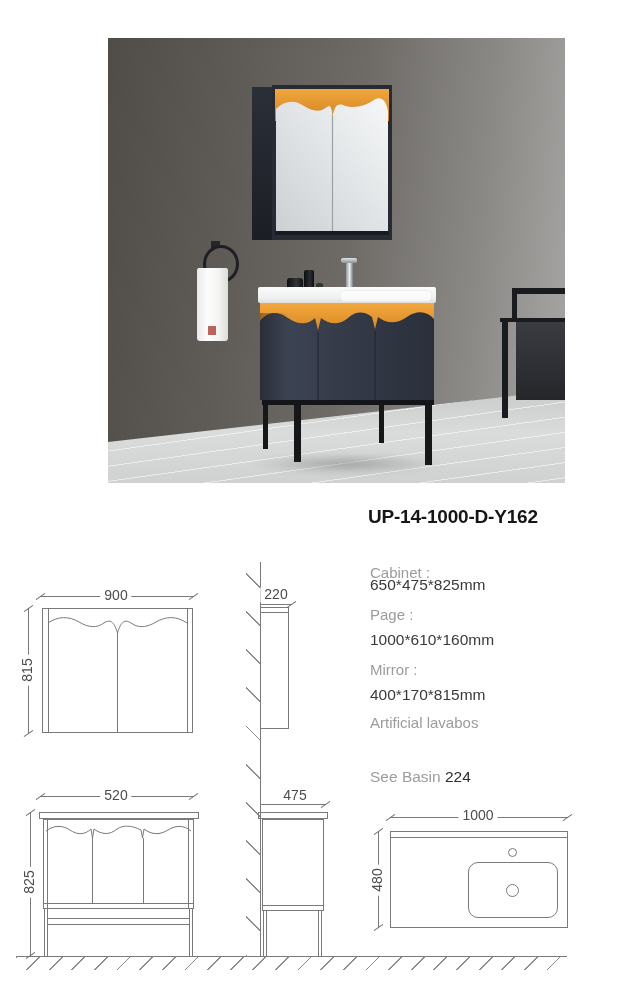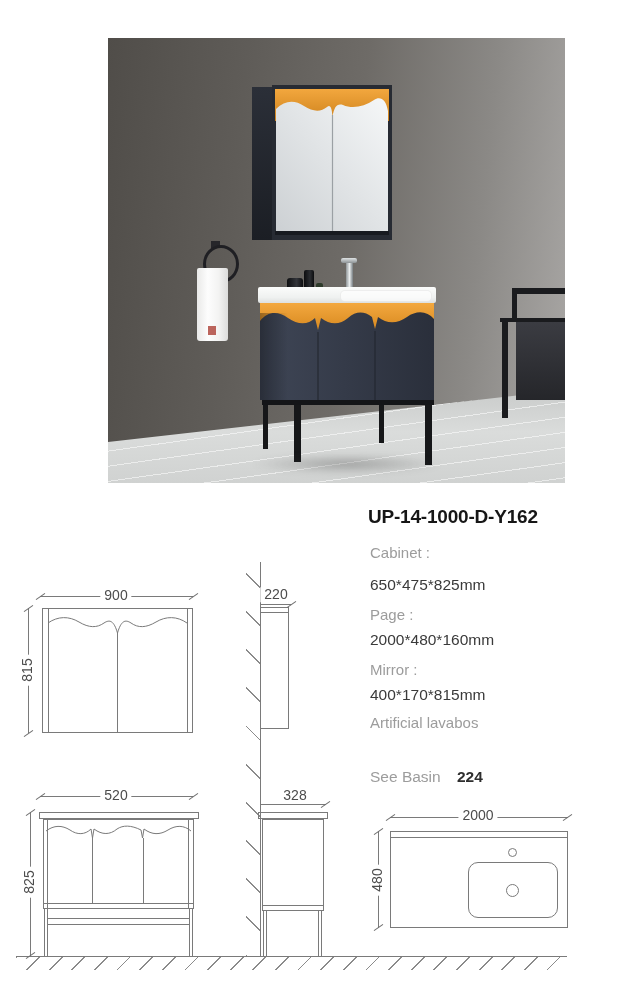--- a/index.html
+++ b/index.html
@@ -63,21 +63,21 @@
   .chair .seat { position:absolute; left:18px; top:36px; width:49px; height:78px;
            background:linear-gradient(180deg,#3b3c42,#25262a); }
 
   
   .code { position:absolute; left:368px; top:506px; font-size:19px; font-weight:700;
           color:#161616; letter-spacing:-0.2px; }
   .spec-label { position:absolute; left:370px; font-size:15px; color:#9c9c9c; }
   .spec-value { position:absolute; left:370px; font-size:15.5px; color:#3a3a3a; }
   .material   { position:absolute; left:370px; font-size:15px; color:#9c9c9c; }
   .seepage    { position:absolute; left:370px; top:768px; font-size:15.5px; color:#9c9c9c; }
-  .seepage b  { color:#2e2e2e; font-weight:700;margin-left:12px; }
+  .seepage b  { color:#2e2e2e; font-weight:400; }
 </style>
 </head>
 <body>
 
 <div class="page">
 
   <div class="photo">
     <div class="wall"></div>
     <div class="floor">
       <div class="planks"></div>
@@ -151,24 +151,24 @@
     <div class="chair">
       <div class="bar1"></div>
       <div class="upr"></div>
       <div class="bar2"></div>
       <div class="post"></div>
       <div class="seat"></div>
     </div>
   </div>
 
   <div class="code">UP-14-1000-D-Y162</div>
-  <div class="spec-label" style="top:544px">Cabinet :</div>
+  <div class="spec-label" style="top:564px">Cabinet :</div>
   <div class="spec-value" style="top:576px">650*475*825mm</div>
   <div class="spec-label" style="top:606px">Page :</div>
-  <div class="spec-value" style="top:631px">2000*480*160mm</div>
+  <div class="spec-value" style="top:631px">1000*610*160mm</div>
   <div class="spec-label" style="top:661px">Mirror :</div>
   <div class="spec-value" style="top:686px">400*170*815mm</div>
   <div class="material" style="top:714px">Artificial lavabos</div>
   <div class="seepage"><span>See Basin</span>&nbsp;<b>224</b></div>
 
   <div class="ln" style="left:260px;top:562px;width:1px;height:394px"></div>
   <div class="hatchwall" style="left:246px;top:562px;width:14px;height:394px"></div>
   <div class="ln" style="left:16px;top:956px;width:551px;height:1px"></div>
   <div class="hatchground" style="left:16px;top:957px;width:551px;height:13px"></div>
 
@@ -189,21 +189,21 @@
   <div class="dimtext v" style="left:28px;top:670px">815</div>
 
   <div class="rc" style="left:260px;top:607px;width:29px;height:122px"></div>
   <div class="ln" style="left:260px;top:612px;width:29px;height:1px"></div>
   <div class="ln" style="left:260px;top:604px;width:31px;height:1px"></div>
   <div class="tick" style="left:286px;top:604px"></div>
   <div class="dimtext" style="left:276px;top:595px">220</div>
 
   <div class="ln" style="left:260px;top:804px;width:66px;height:1px"></div>
   <div class="tick" style="left:320px;top:804px"></div>
-  <div class="dimtext" style="left:295px;top:796px">328</div>
+  <div class="dimtext" style="left:295px;top:796px">475</div>
   <div class="rc" style="left:258px;top:812px;width:70px;height:7px"></div>
   <div class="rc" style="left:262px;top:819px;width:62px;height:92px"></div>
   <div class="ln" style="left:262px;top:905px;width:62px;height:1px"></div>
   <div class="leg" style="left:263px;top:911px;width:4px;height:45px"></div>
   <div class="leg" style="left:318px;top:911px;width:4px;height:45px"></div>
 
   <div class="ln" style="left:40px;top:796px;width:153px;height:1px"></div>
   <div class="tick" style="left:35px;top:796px"></div>
   <div class="tick" style="left:188px;top:796px"></div>
   <div class="dimtext" style="left:116px;top:796px">520</div>
@@ -221,21 +221,21 @@
   <div class="leg" style="left:44px;top:909px;width:4px;height:47px"></div>
   <div class="leg" style="left:189px;top:909px;width:4px;height:47px"></div>
   <div class="ln" style="left:30px;top:812px;width:1px;height:144px"></div>
   <div class="tick" style="left:25px;top:812px"></div>
   <div class="tick" style="left:25px;top:955px"></div>
   <div class="dimtext v" style="left:30px;top:882px">825</div>
 
   <div class="ln" style="left:390px;top:817px;width:178px;height:1px"></div>
   <div class="tick" style="left:385px;top:817px"></div>
   <div class="tick" style="left:562px;top:817px"></div>
-  <div class="dimtext" style="left:478px;top:816px">2000</div>
+  <div class="dimtext" style="left:478px;top:816px">1000</div>
   <div class="rc" style="left:390px;top:831px;width:178px;height:97px"></div>
   <div class="ln" style="left:390px;top:837px;width:178px;height:1px"></div>
   <div class="rc" style="left:468px;top:862px;width:90px;height:56px;border-radius:10px"></div>
   <div class="rc" style="left:508px;top:848px;width:9px;height:9px;border-radius:50%"></div>
   <div class="rc" style="left:506px;top:884px;width:13px;height:13px;border-radius:50%"></div>
   <div class="ln" style="left:378px;top:831px;width:1px;height:97px"></div>
   <div class="tick" style="left:373px;top:831px"></div>
   <div class="tick" style="left:373px;top:927px"></div>
   <div class="dimtext v" style="left:378px;top:880px">480</div>
 

